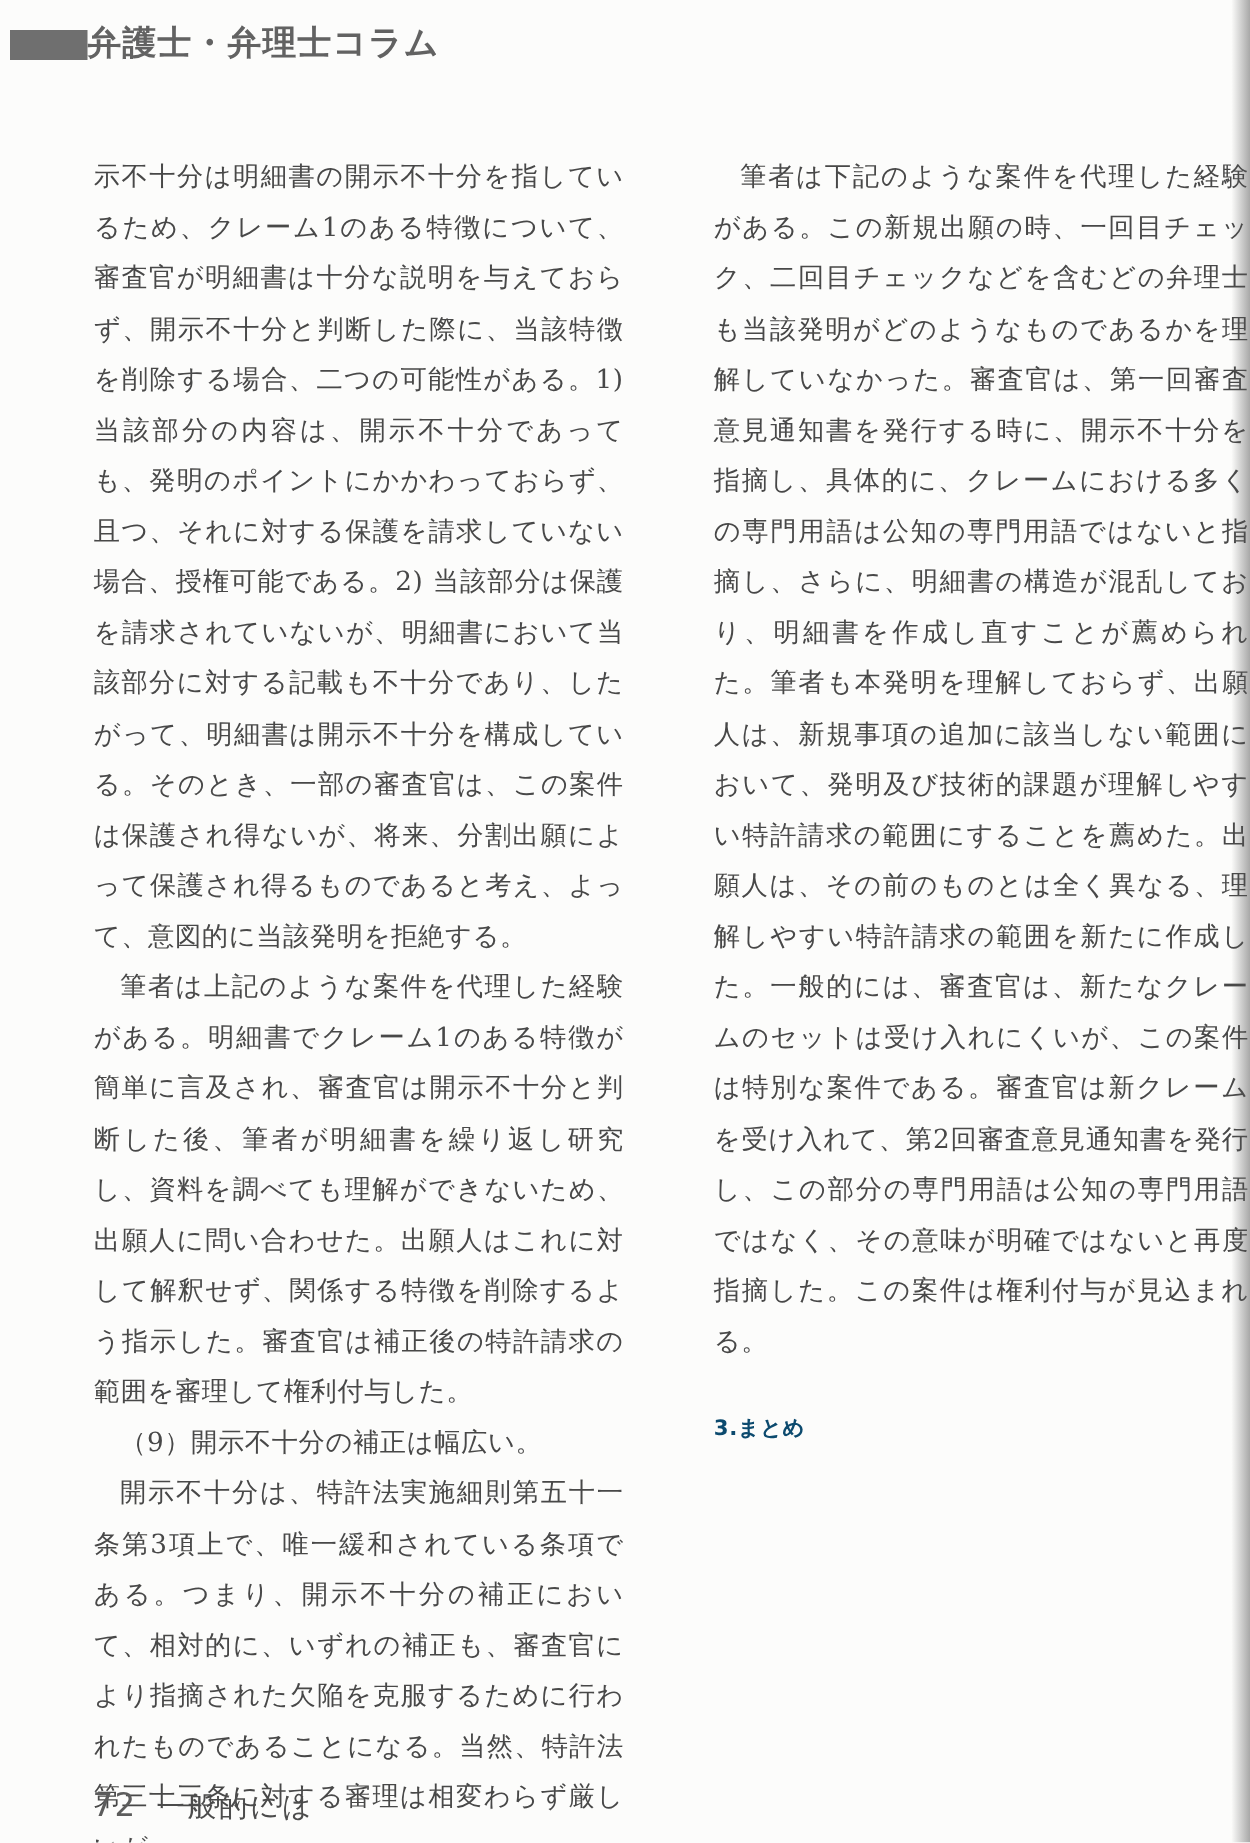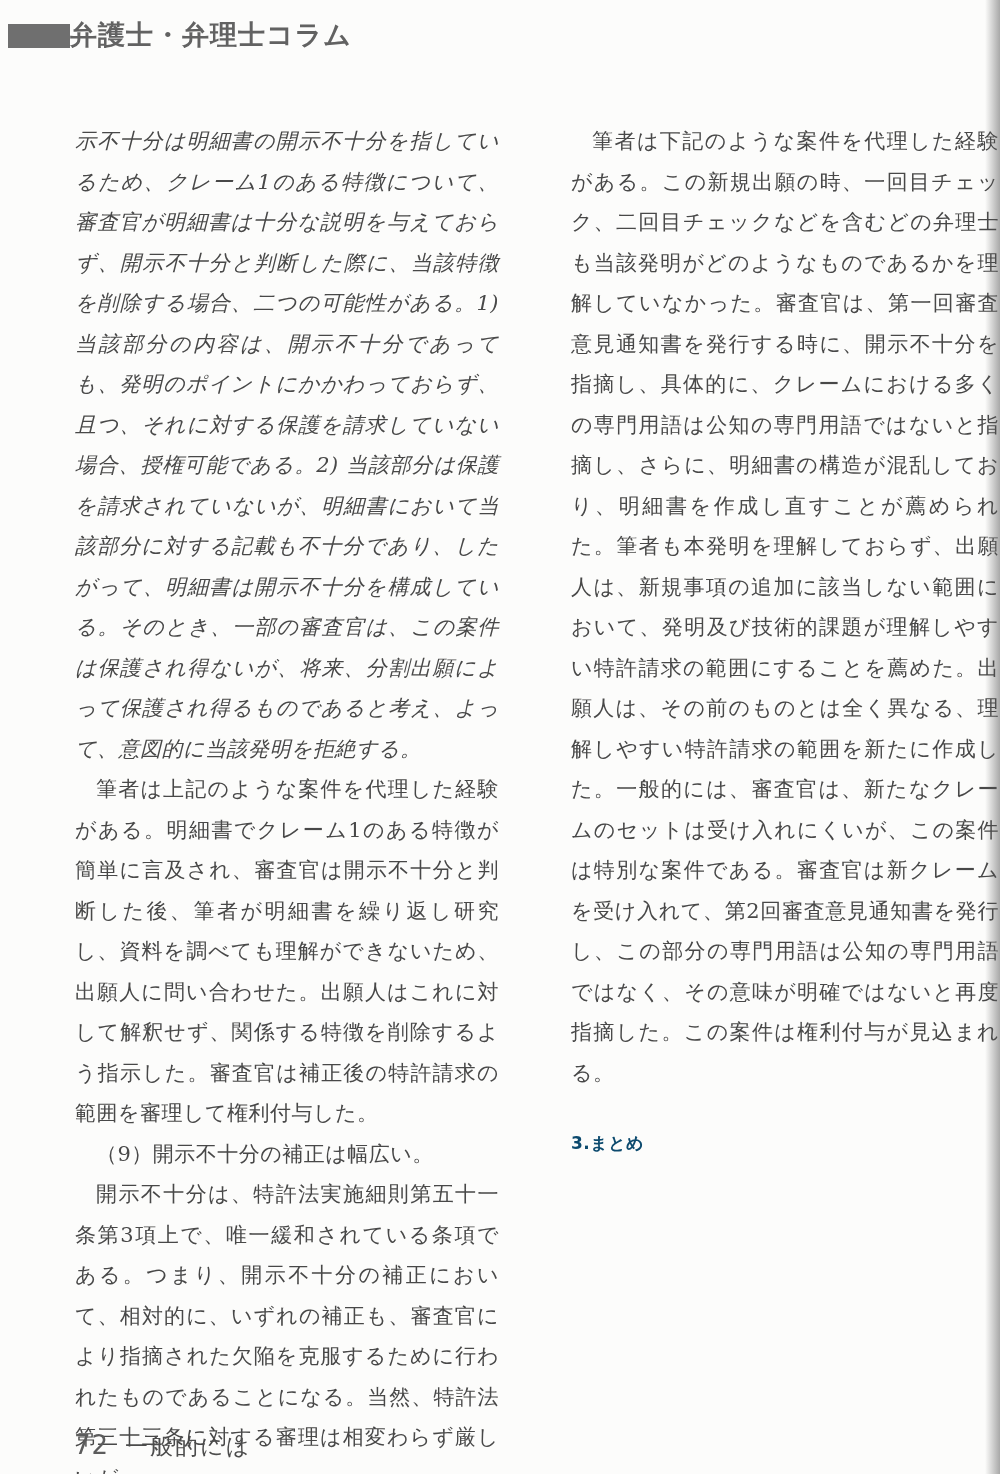--- a/index.html
+++ b/index.html
@@ -59,21 +59,20 @@
   .col-right {
     left: 571px;
     width: 428px;
   }
   .col p {
     margin: 0;
     text-indent: 1em;
   }
   .col p.no-indent {
     text-indent: 0;
-    font-style: italic;
   }
   .section-heading {
     font-family: "DejaVu Sans", "Liberation Sans", sans-serif;
     font-weight: bold;
     font-size: 17px;
     color: #0c4a6e;
     margin: 40px 0 9px 0;
     line-height: 1.2;
     text-align: left;
   }

